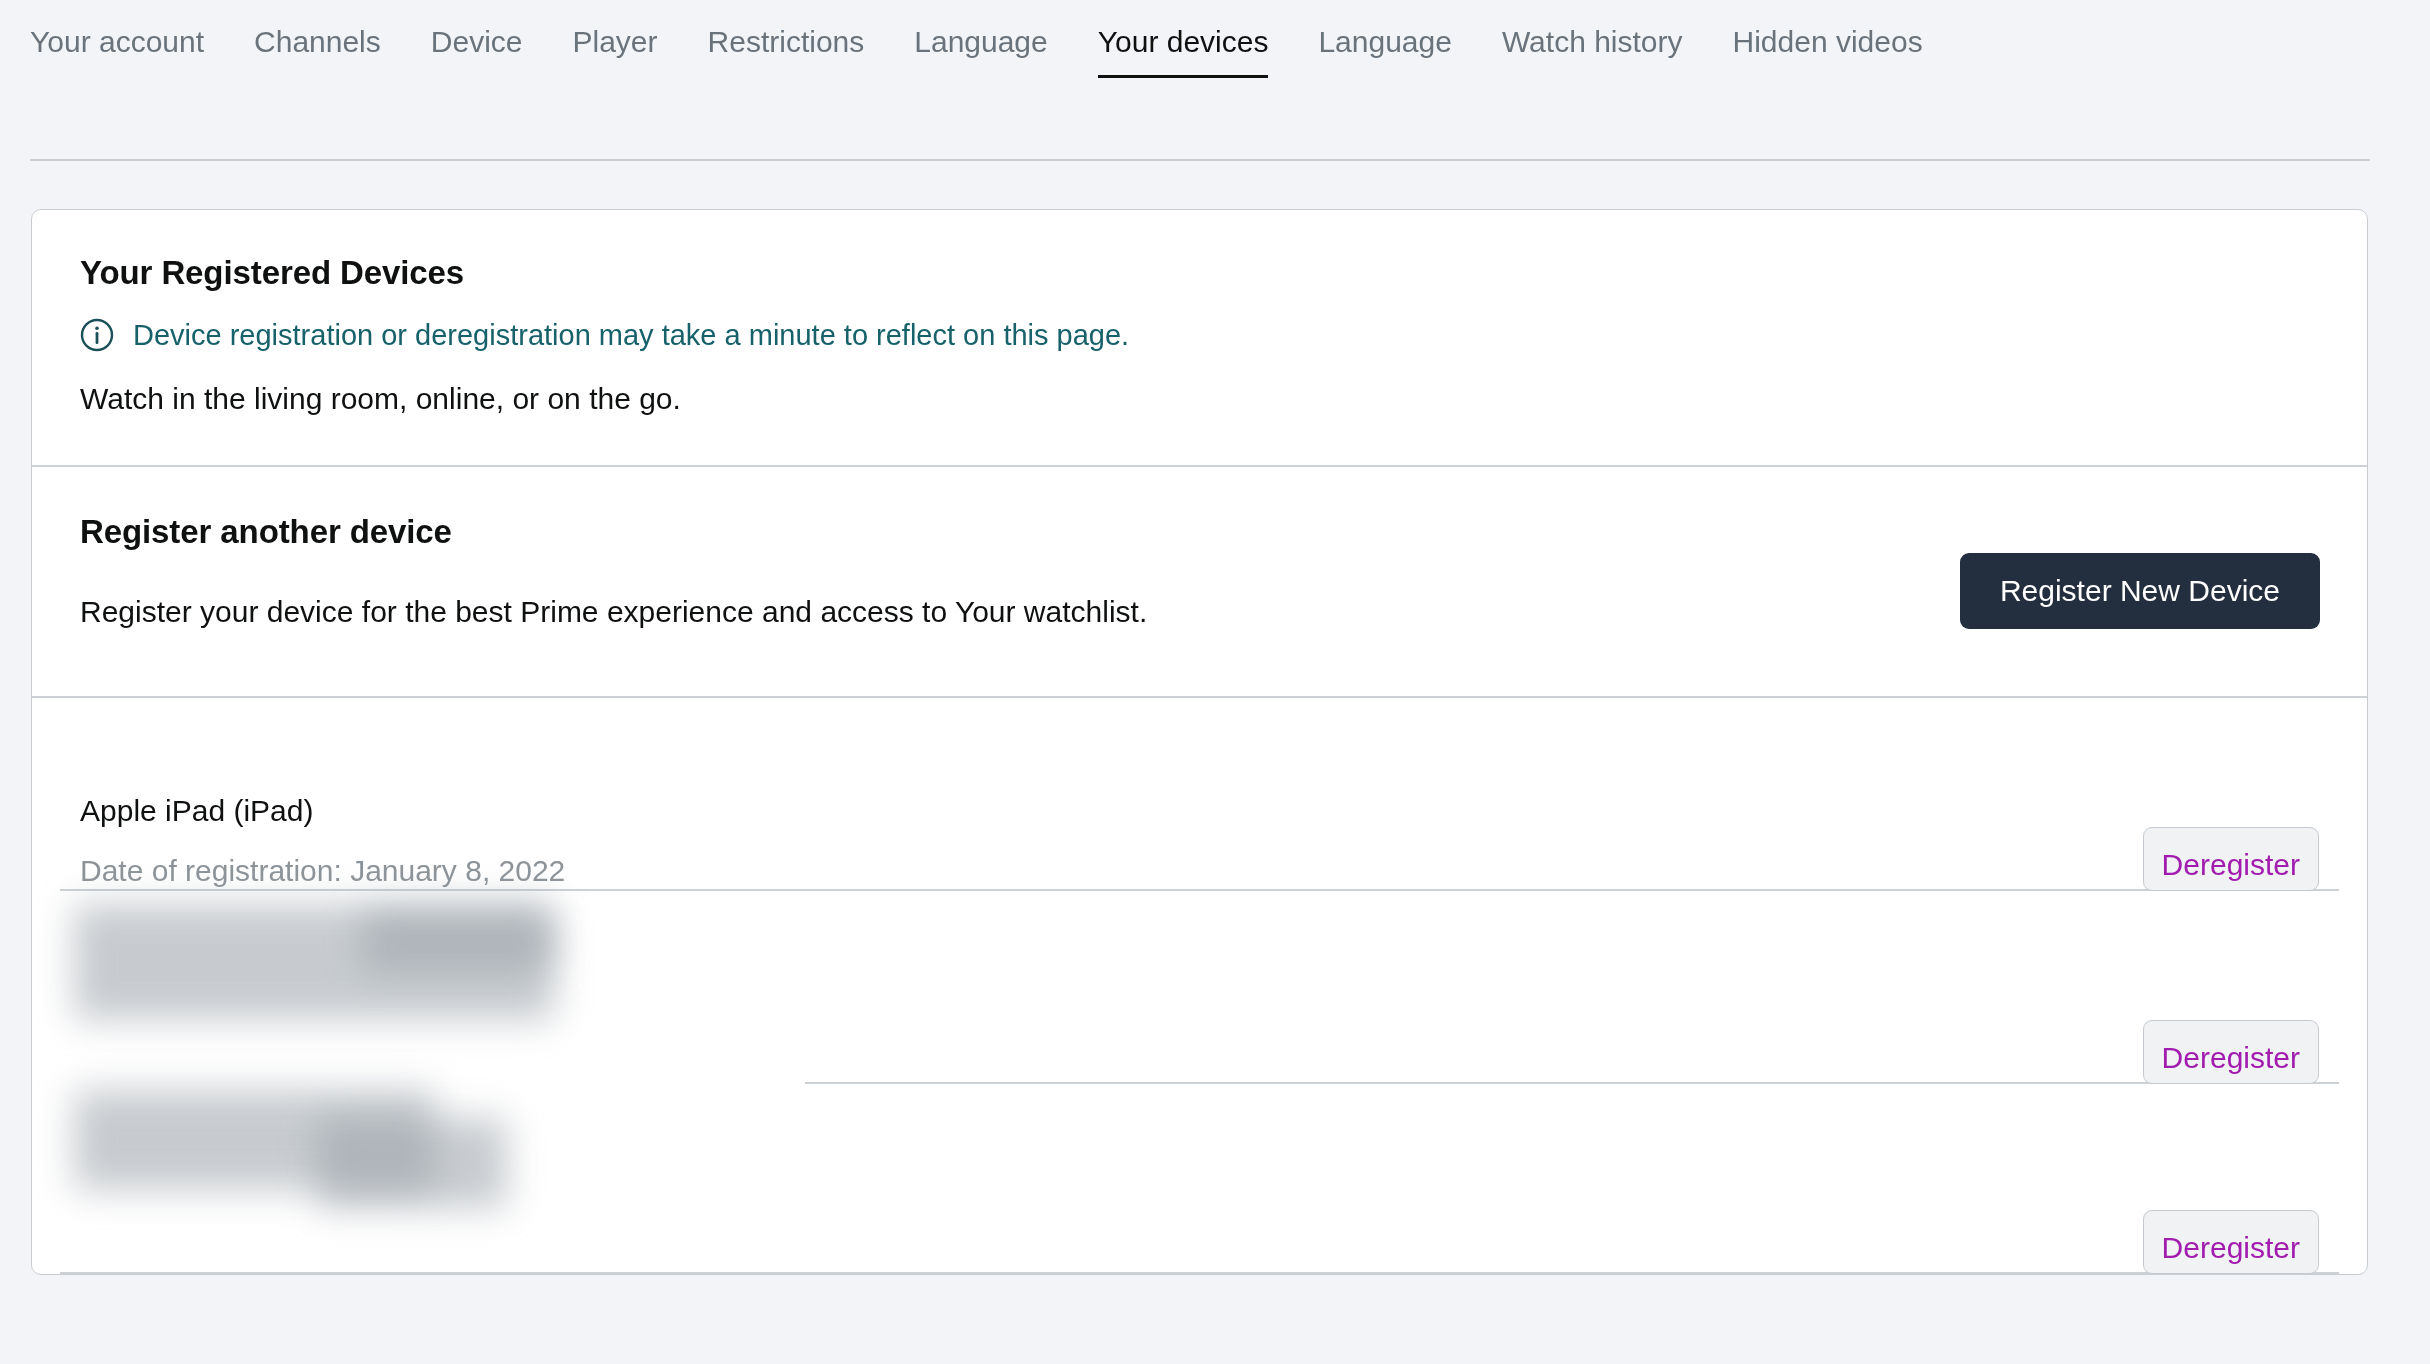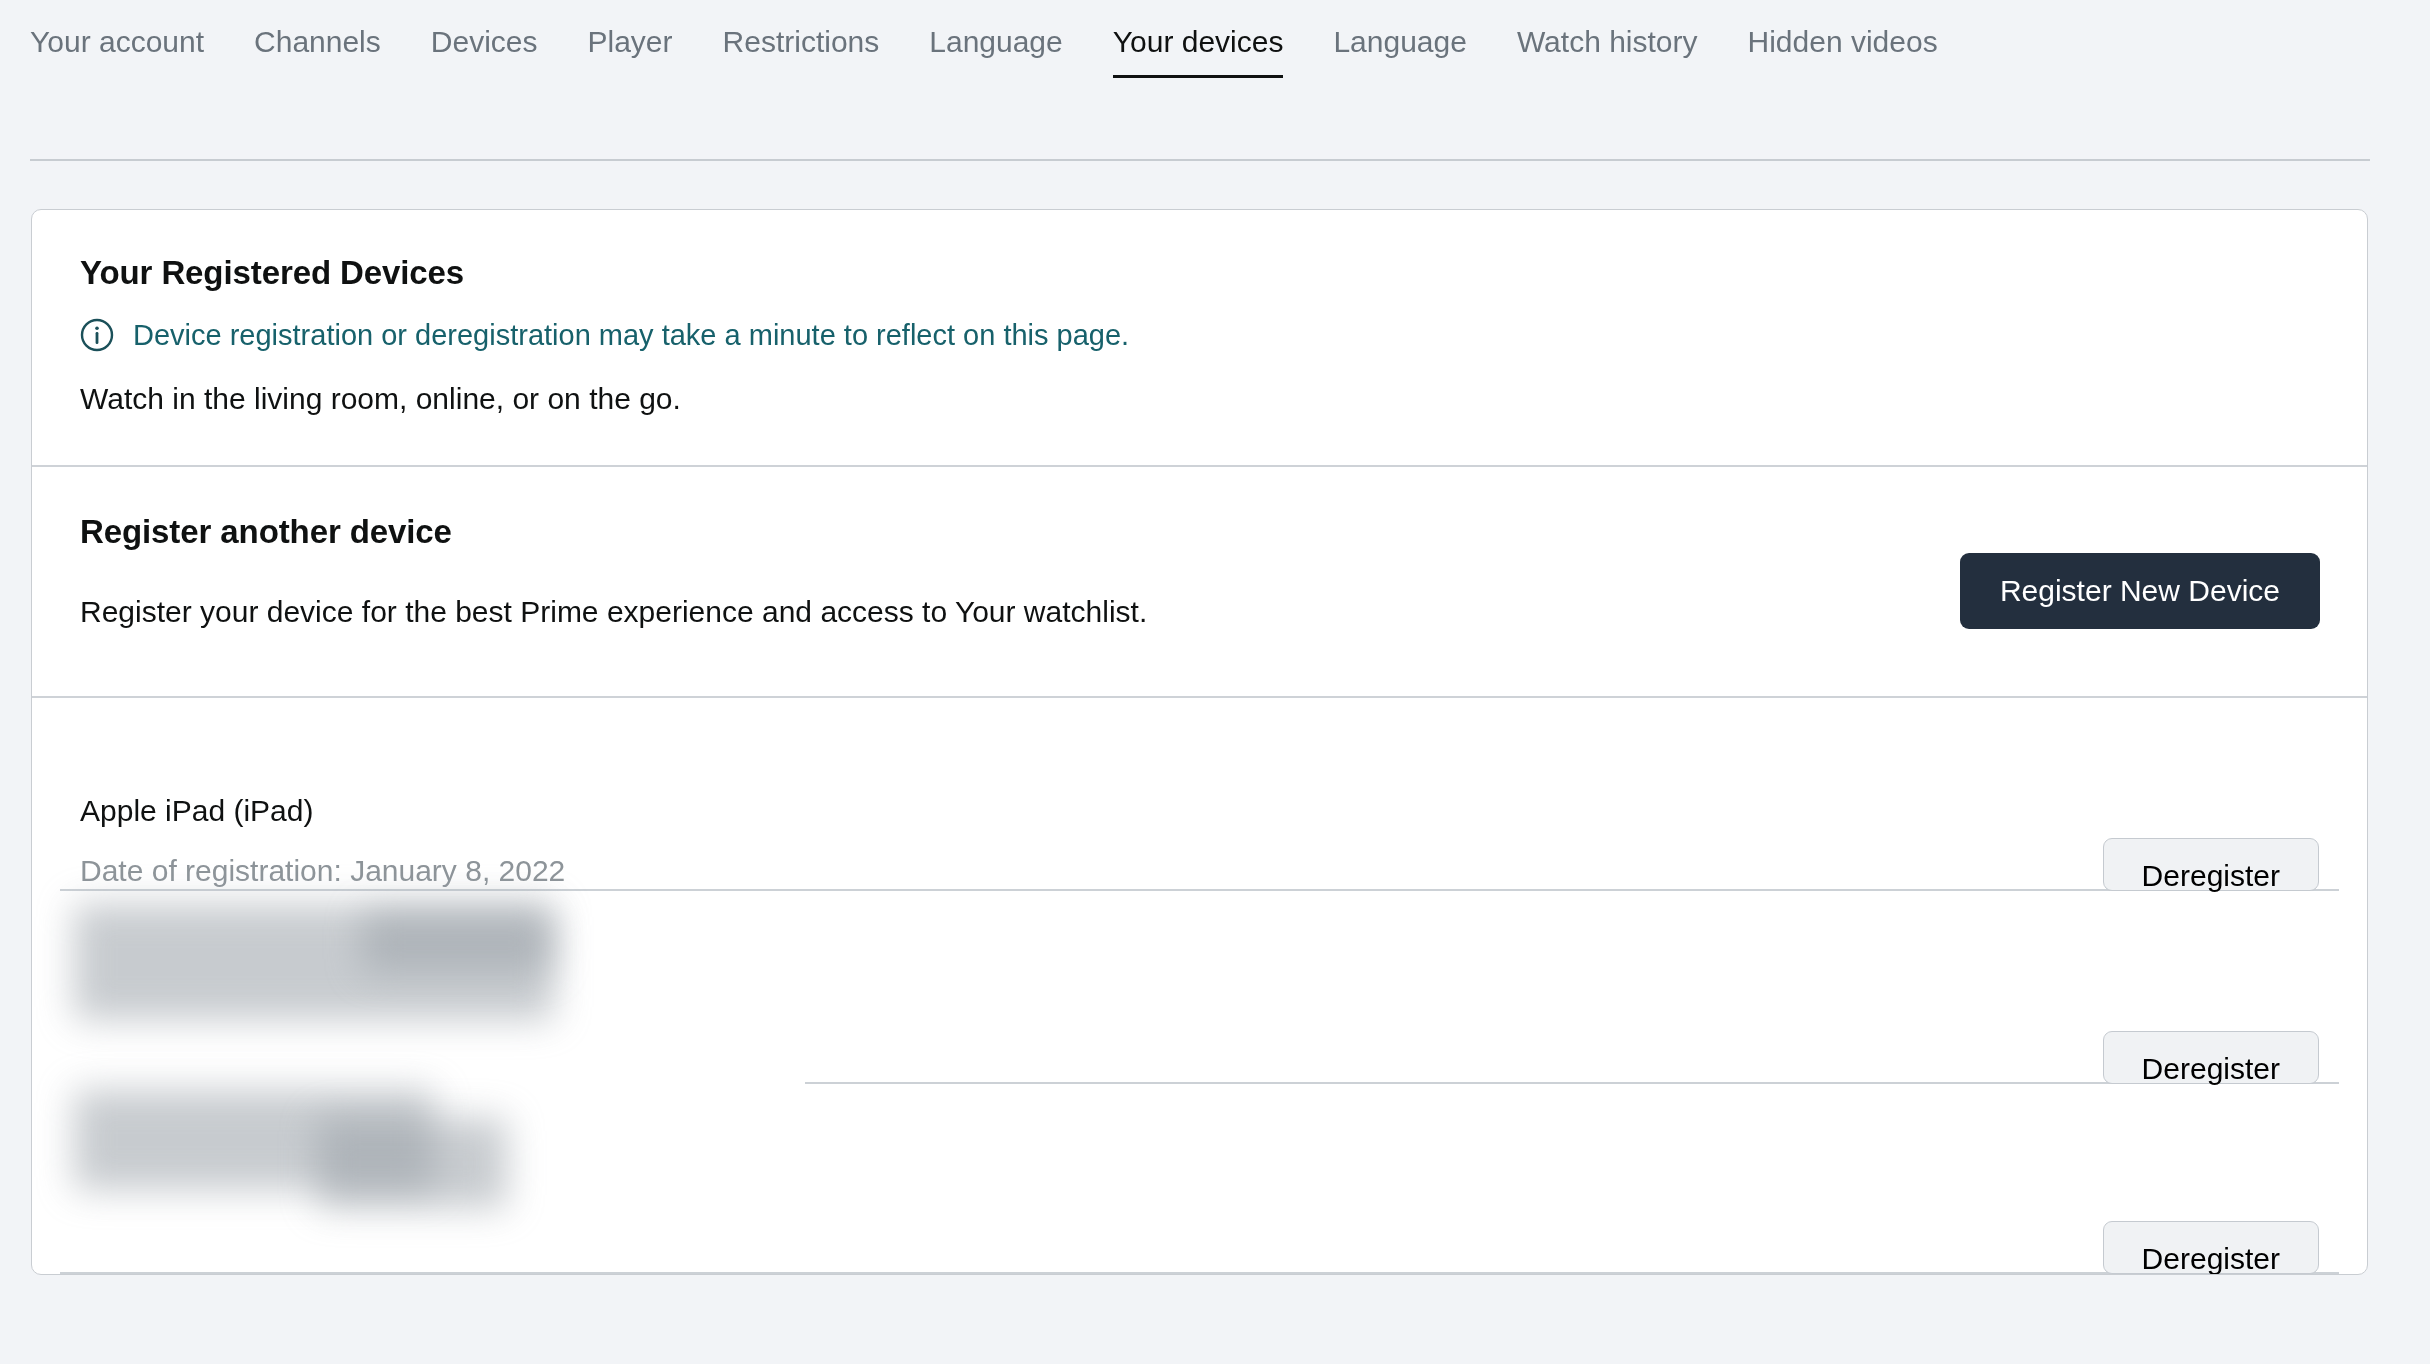--- a/index.html
+++ b/index.html
@@ -182,24 +182,24 @@
     line-height: 40px;
     color: #8d9499;
     margin-top: 20px;
   }
   .btn-secondary {
     background: #f0f2f4;
     border: 1px solid #c5cad0;
     border-radius: 9px;
     font-size: 30px;
     font-family: "Liberation Sans", sans-serif;
-    color: #000000;
-    height: 53px;
+    color: #a21caf;
+    height: 64px;
     line-height: 74px;
-    padding: 0 38px;
+    padding: 0 18px;
     cursor: pointer;
     white-space: nowrap;
     box-sizing: border-box;
   }
   .btn-wrap {
     margin-top: -8px;
   }
 
   
   .row-divider {
@@ -220,21 +220,21 @@
     opacity: 0.55;
   }
 </style>
 </head>
 <body>
 
 <div class="nav">
   <div class="nav-row" id="nav-row">
       <div class="nav-item">Your account</div>
       <div class="nav-item">Channels</div>
-      <div class="nav-item">Devices</div>
+      <div class="nav-item">Device</div>
       <div class="nav-item">Player</div>
       <div class="nav-item">Restrictions</div>
       <div class="nav-item">Language</div>
       <div class="nav-item active">Your devices</div>
       <div class="nav-item">Language</div>
       <div class="nav-item">Watch history</div>
       <div class="nav-item">Hidden videos</div>
     </div>
 </div>
 <div class="nav-rule"></div>

